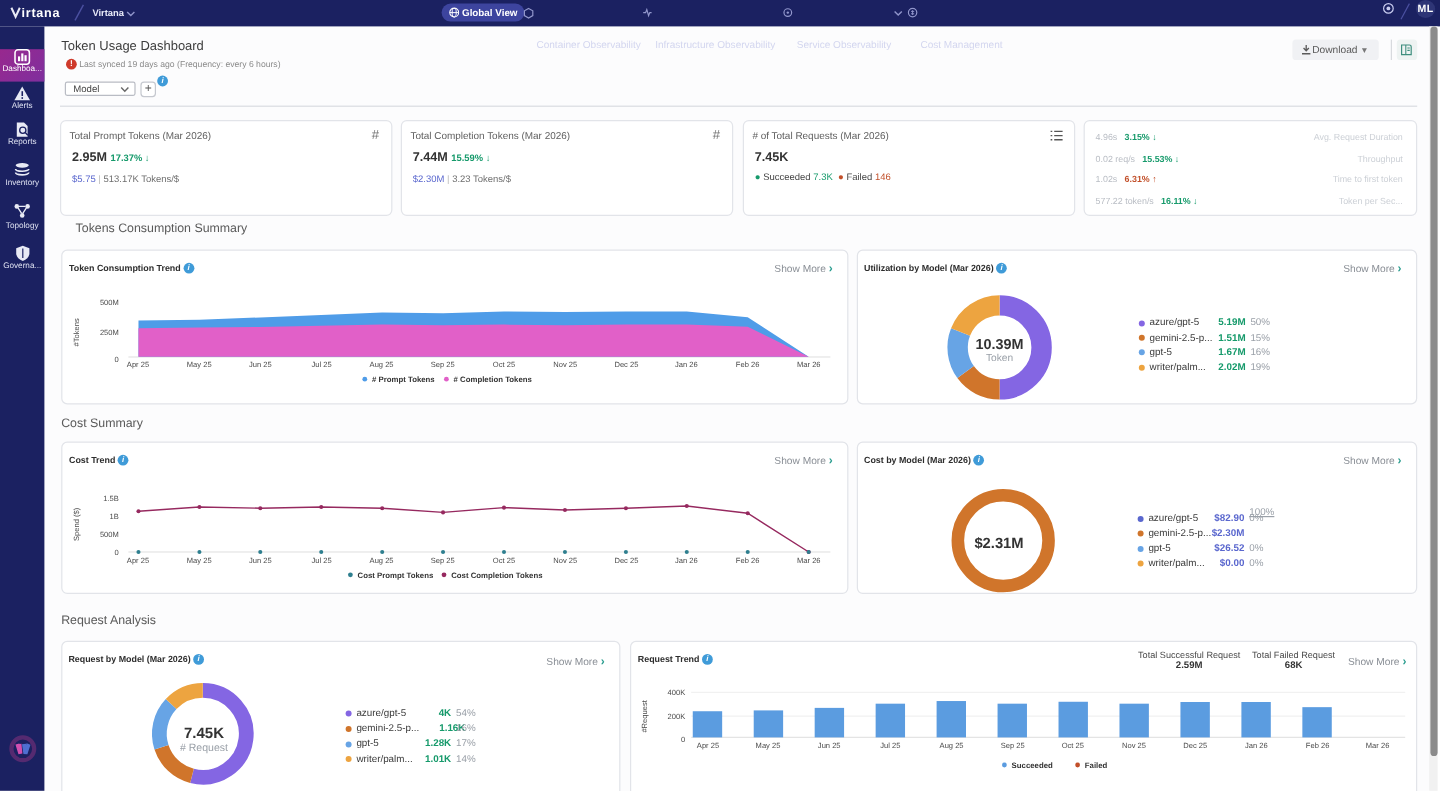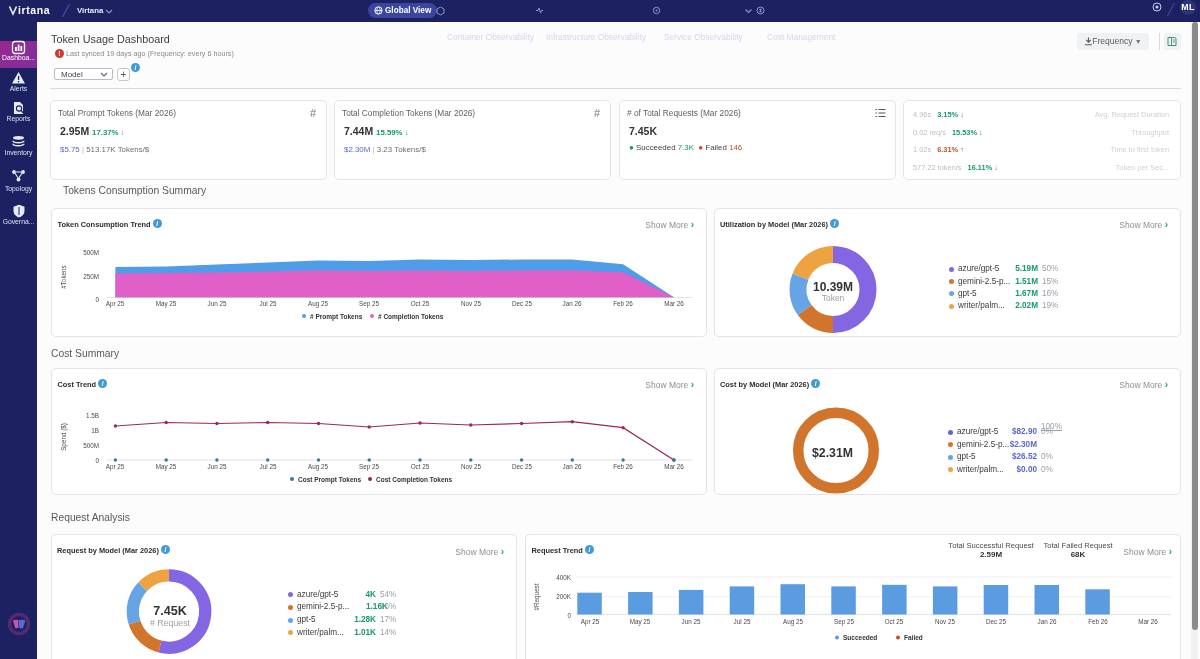--- a/index.html
+++ b/index.html
@@ -124,21 +124,21 @@
  <div class="abs" style="left:18px;top:26.5px;width:9px;height:9px;border-radius:50%;background:#cf3a2b;color:#fff;font-size:7px;font-weight:bold;text-align:center;line-height:9px;">!</div>
  <div class="abs" style="left:29px;top:27px;font-size:7.2px;color:#8a8a8a;">Last synced 19 days ago (Frequency: every 6 hours)</div>
  <div class="abs" style="left:17px;top:46px;width:59px;height:12px;border:1px solid #b9bcc4;border-radius:2px;background:#fff;font-size:8px;color:#444;line-height:11px;padding-left:6px;">Model</div>
  <svg class="abs" style="left:63px;top:50px" width="8" height="6">
       <path d="M1 1 L4 4 L7 1" stroke="#666" stroke-width="1.2" fill="none"></path>
     </svg>
  <div class="abs" style="left:80px;top:46px;width:13px;height:13px;border:1px solid #c5c8cf;border-radius:3px;background:#fff;color:#555;font-size:10px;text-align:center;line-height:11px;">+</div>
  <div class="info abs" style="left:94px;top:41px;">i</div>
  <div class="abs" style="left:1040px;top:11px;width:72px;height:17px;background:#f0f1f4;border-radius:3px;color:#5a5a5a;font-size:8.5px;text-align:center;line-height:17px;"><svg style="position:absolute;left:7px;top:4px" width="9" height="9" viewBox="0 0 9 9">
         <path d="M4.5 0.5 v4.5 M2.3 3 L4.5 5.3 L6.7 3 M1 7.8 h7" stroke="#5a5a5a" stroke-width="1.1" fill="none"></path>
-      </svg><span style="margin-left:8px;">Frequency</span> <span style="color:#777;font-size:7px;">▼</span></div>
+      </svg><span style="margin-left:8px;">Download</span> <span style="color:#777;font-size:7px;">▼</span></div>
  <div class="abs" style="left:1122px;top:11px;width:1px;height:17px;background:#d8dade;"></div>
  <div class="abs" style="left:1127px;top:11px;width:17px;height:17px;background:#eef3f2;border-radius:3px;"></div>
  <svg class="abs" style="left:1130px;top:14px" width="11" height="11" viewBox="0 0 11 11">
       <path d="M1 1.5 h6.5 a1.5 1.5 0 0 1 1.5 1.5 v6.5 h-8 z" fill="none" stroke="#3e8e7e" stroke-width="1"></path>
       <path d="M4.5 1.5 v8 M5.8 4 h2 M5.8 6 h2" stroke="#3e8e7e" stroke-width="0.9"></path>
     </svg>
  <div class="abs" style="left:13px;top:66px;width:1131px;height:1px;background:#d9dbe0;"></div>
 <div class="card" style="left:13px;top:77.5px;width:277px;height:80px;">
   <div style="position:absolute;left:7px;top:7.5px;font-size:8.3px;color:#5f5f5f;">Total Prompt Tokens (Mar 2026)</div>
   <div style="position:absolute;right:10px;top:6px;font-size:11px;color:#777;">#</div>

